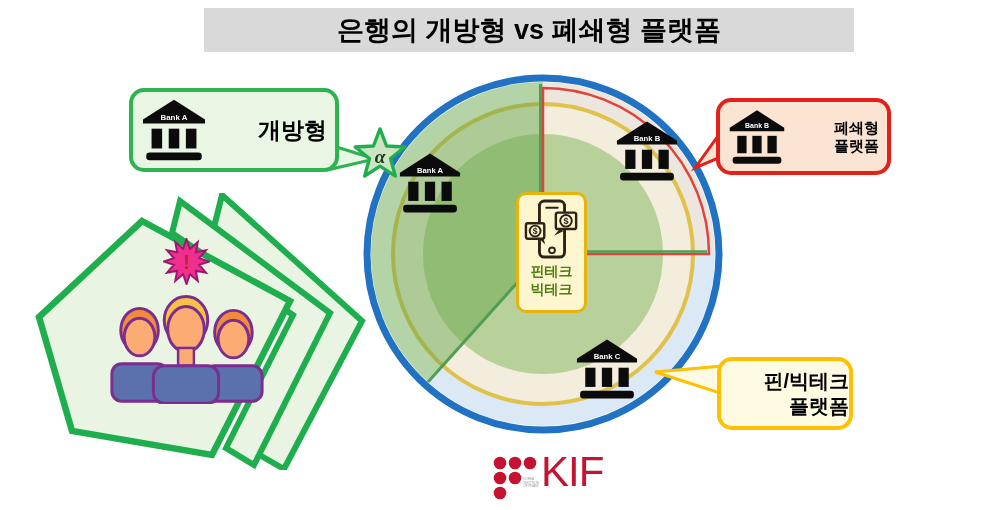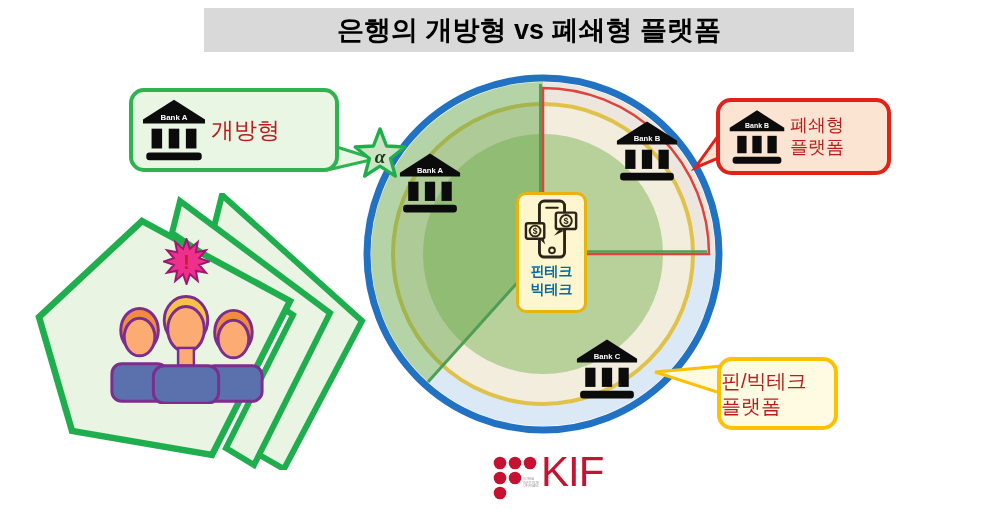--- a/index.html
+++ b/index.html
@@ -6,31 +6,31 @@
   #stage{position:relative;width:1000px;height:510px;background:#fff;overflow:hidden;
          font-family:"Liberation Sans",sans-serif;margin-left:29px;}
   .abs{position:absolute;}
   
   .title-bar{left:175px;top:8px;width:650px;height:44px;background:#d9d9d9;
              font-size:27px;font-weight:bold;color:#000;text-align:center;line-height:44px;}
   
   .callout{box-sizing:border-box;display:flex;align-items:center;border-radius:15px;}
   .green-box{left:100px;top:88px;width:210px;height:84px;border:4px solid #2db34f;background:#eaf6e4;padding:0 8px;gap:4px;}
   .red-box{left:687px;top:98px;width:175px;height:77px;border:4px solid #e32119;background:#fce4d2;padding:0 8px;gap:4px;}
-  .yellow-box{left:688px;top:357px;width:121px;height:73px;border:4px solid #ffc000;background:#fffbe3;justify-content:center;}
-  .callout-text{flex:1;text-align:left;font-weight:normal;color:#b91c1c;}
+  .yellow-box{left:688px;top:357px;width:136px;height:73px;border:4px solid #ffc000;background:#fffbe3;justify-content:center;}
+  .callout-text{flex:1;text-align:right;font-weight:bold;color:#000000;}
   .green-box .callout-text{font-size:23px;line-height:1.15;}
-  .red-box .callout-text{font-size:18px;line-height:1.2;}
+  .red-box .callout-text{font-size:15px;line-height:1.2;}
   .yellow-box .callout-text{font-size:20px;line-height:1.25;}
   .alpha-italic{font-family:"Liberation Serif",serif;font-style:italic;font-size:25px;}
   
   .fintech-box{left:487px;top:192px;width:71px;height:121px;box-sizing:border-box;
                border:3px solid #e8b40c;border-radius:10px;background:#fdf6cf;
                display:flex;flex-direction:column;align-items:center;padding-top:4px;}
-  .fintech-label{font-size:14px;font-weight:bold;color:#0369a1;line-height:1.25;text-align:center;}
+  .fintech-label{font-size:14px;font-weight:bold;color:#4d7c0f;line-height:1.25;text-align:center;}
   
   .kif-text{left:512px;top:448px;font-size:42px;font-weight:normal;color:#c31432;letter-spacing:-1px;}
   svg{display:block;}
 </style>
 </head>
 <body>
 
 <div id="stage">
 
   <div class="abs title-bar">은행의 개방형 vs 폐쇄형 플랫폼</div>

